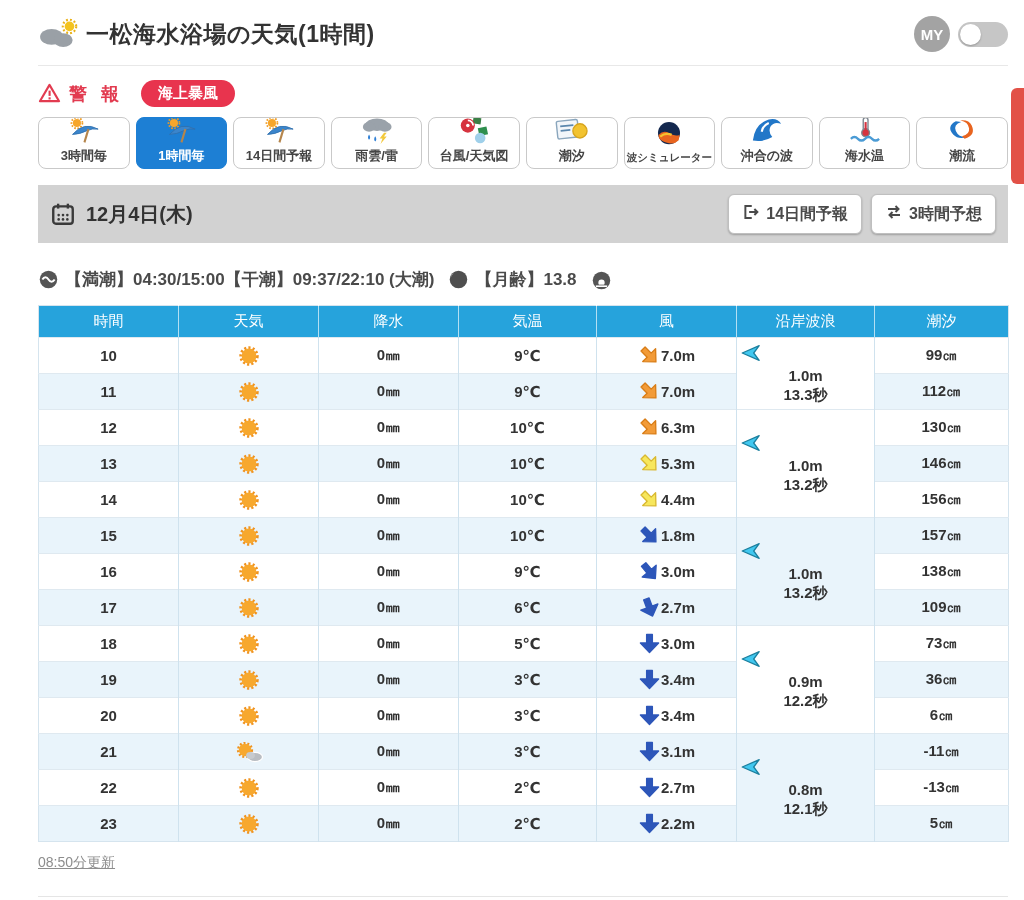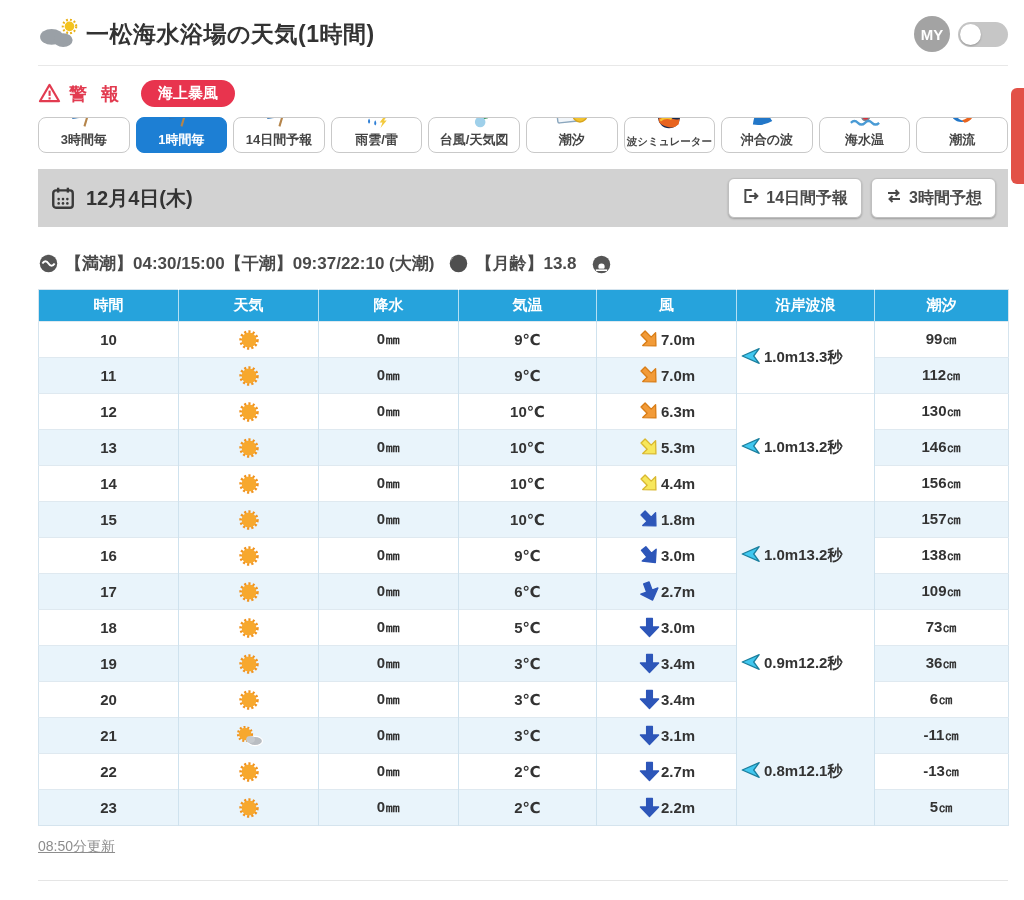--- a/index.html
+++ b/index.html
@@ -22,21 +22,21 @@
 
   
   .alert { display:flex; align-items:center; margin-top:14px; height:27px; }
   .alert-icon { width:23px; height:23px; }
   .alert-word { color:#e23b50; font-weight:bold; font-size:18px; margin:0 8px 0 8px; letter-spacing:14px; }
   .alert-badge { background:#e8344e; color:#fff; font-weight:bold; font-size:15px;
     border-radius:15px; padding:4px 17px; }
 
   
   .tabs { display:flex; gap:6px; margin-top:10px; }
-  .tab { flex:1; height:36px; background:#fff; border:1px solid #c9c9c9; border-radius:8px;
+  .tab { flex:1; height:52px; background:#fff; border:1px solid #c9c9c9; border-radius:8px;
     display:flex; flex-direction:column; align-items:center; justify-content:flex-end;
     padding-bottom:3px; cursor:pointer; overflow:hidden; }
   .tab svg { width:40px; height:30px; margin-bottom:-2px; }
   .tab-label { font-size:13px; font-weight:bold; color:#444; white-space:nowrap; }
   .tab-label.small { font-size:10.5px; }
   .tab.selected { background:#1d7fd4; border-color:#1d7fd4; }
   .tab.selected .tab-label { color:#fff; }
 
   
   .datebar { margin-top:16px; height:58px; background:#d2d2d2; display:flex; align-items:center; padding:0 12px; }
@@ -49,33 +49,33 @@
   .dbtn svg { width:18px; height:18px; }
 
   
   .tideinfo { display:flex; align-items:flex-end; margin-top:25px; font-size:17px; font-weight:bold; color:#4a4a4a; }
   .tideinfo .seg { display:flex; align-items:center; margin-right:14px; }
   .tideinfo .seg svg { width:21px; height:21px; margin-right:6px; }
 
   
   table { width:100%; margin-top:14px; border-collapse:collapse; table-layout:fixed;
     border:1px solid #d5e4ee; }
-  thead th { background:#26a3dc; color:#fff; font-size:15px; font-weight:bold; height:32px;
+  thead th { background:#26a3dc; color:#fff; font-size:15px; font-weight:normal; height:32px;
     border-right:1px solid rgba(255,255,255,.65); }
   thead th:last-child { border-right:none; }
   tbody td { height:36px; text-align:center; vertical-align:middle; font-weight:bold; font-size:15px;
     color:#333; border-top:1px solid #dfe9f0; border-right:1px solid #cfe2ee; }
   tbody td:last-child { border-right:none; }
   td.stripe { background:#e9f4fb; }
   .wx-icon svg { width:24px; height:24px; vertical-align:middle; }
   .wx-icon.sc svg { width:30px; height:24px; }
   .wind-wrap { display:flex; align-items:center; justify-content:center; }
   .wind-wrap svg { width:23px; height:23px; }
   td.wave-cell { vertical-align:middle; }
-  .wave-inner { display:flex; flex-direction:row; align-items:center; line-height:1.25; }
+  .wave-inner { display:flex; flex-direction:column; line-height:1.25; }
   .wave-inner svg { width:27px; height:22px; margin-bottom:3px; }
 
   
   .footer { margin-top:11px; }
   .upd-link { font-size:14px; color:#8d8d8d; text-decoration:underline; cursor:pointer; }
   .bottom-divider { border-bottom:1px solid #e5e5e5; margin-top:24px; }
 
   .edge-ribbon { position:absolute; right:0; top:88px; width:13px; height:96px;
     background:#e25147; border-radius:6px 0 0 6px; }
 </style>

